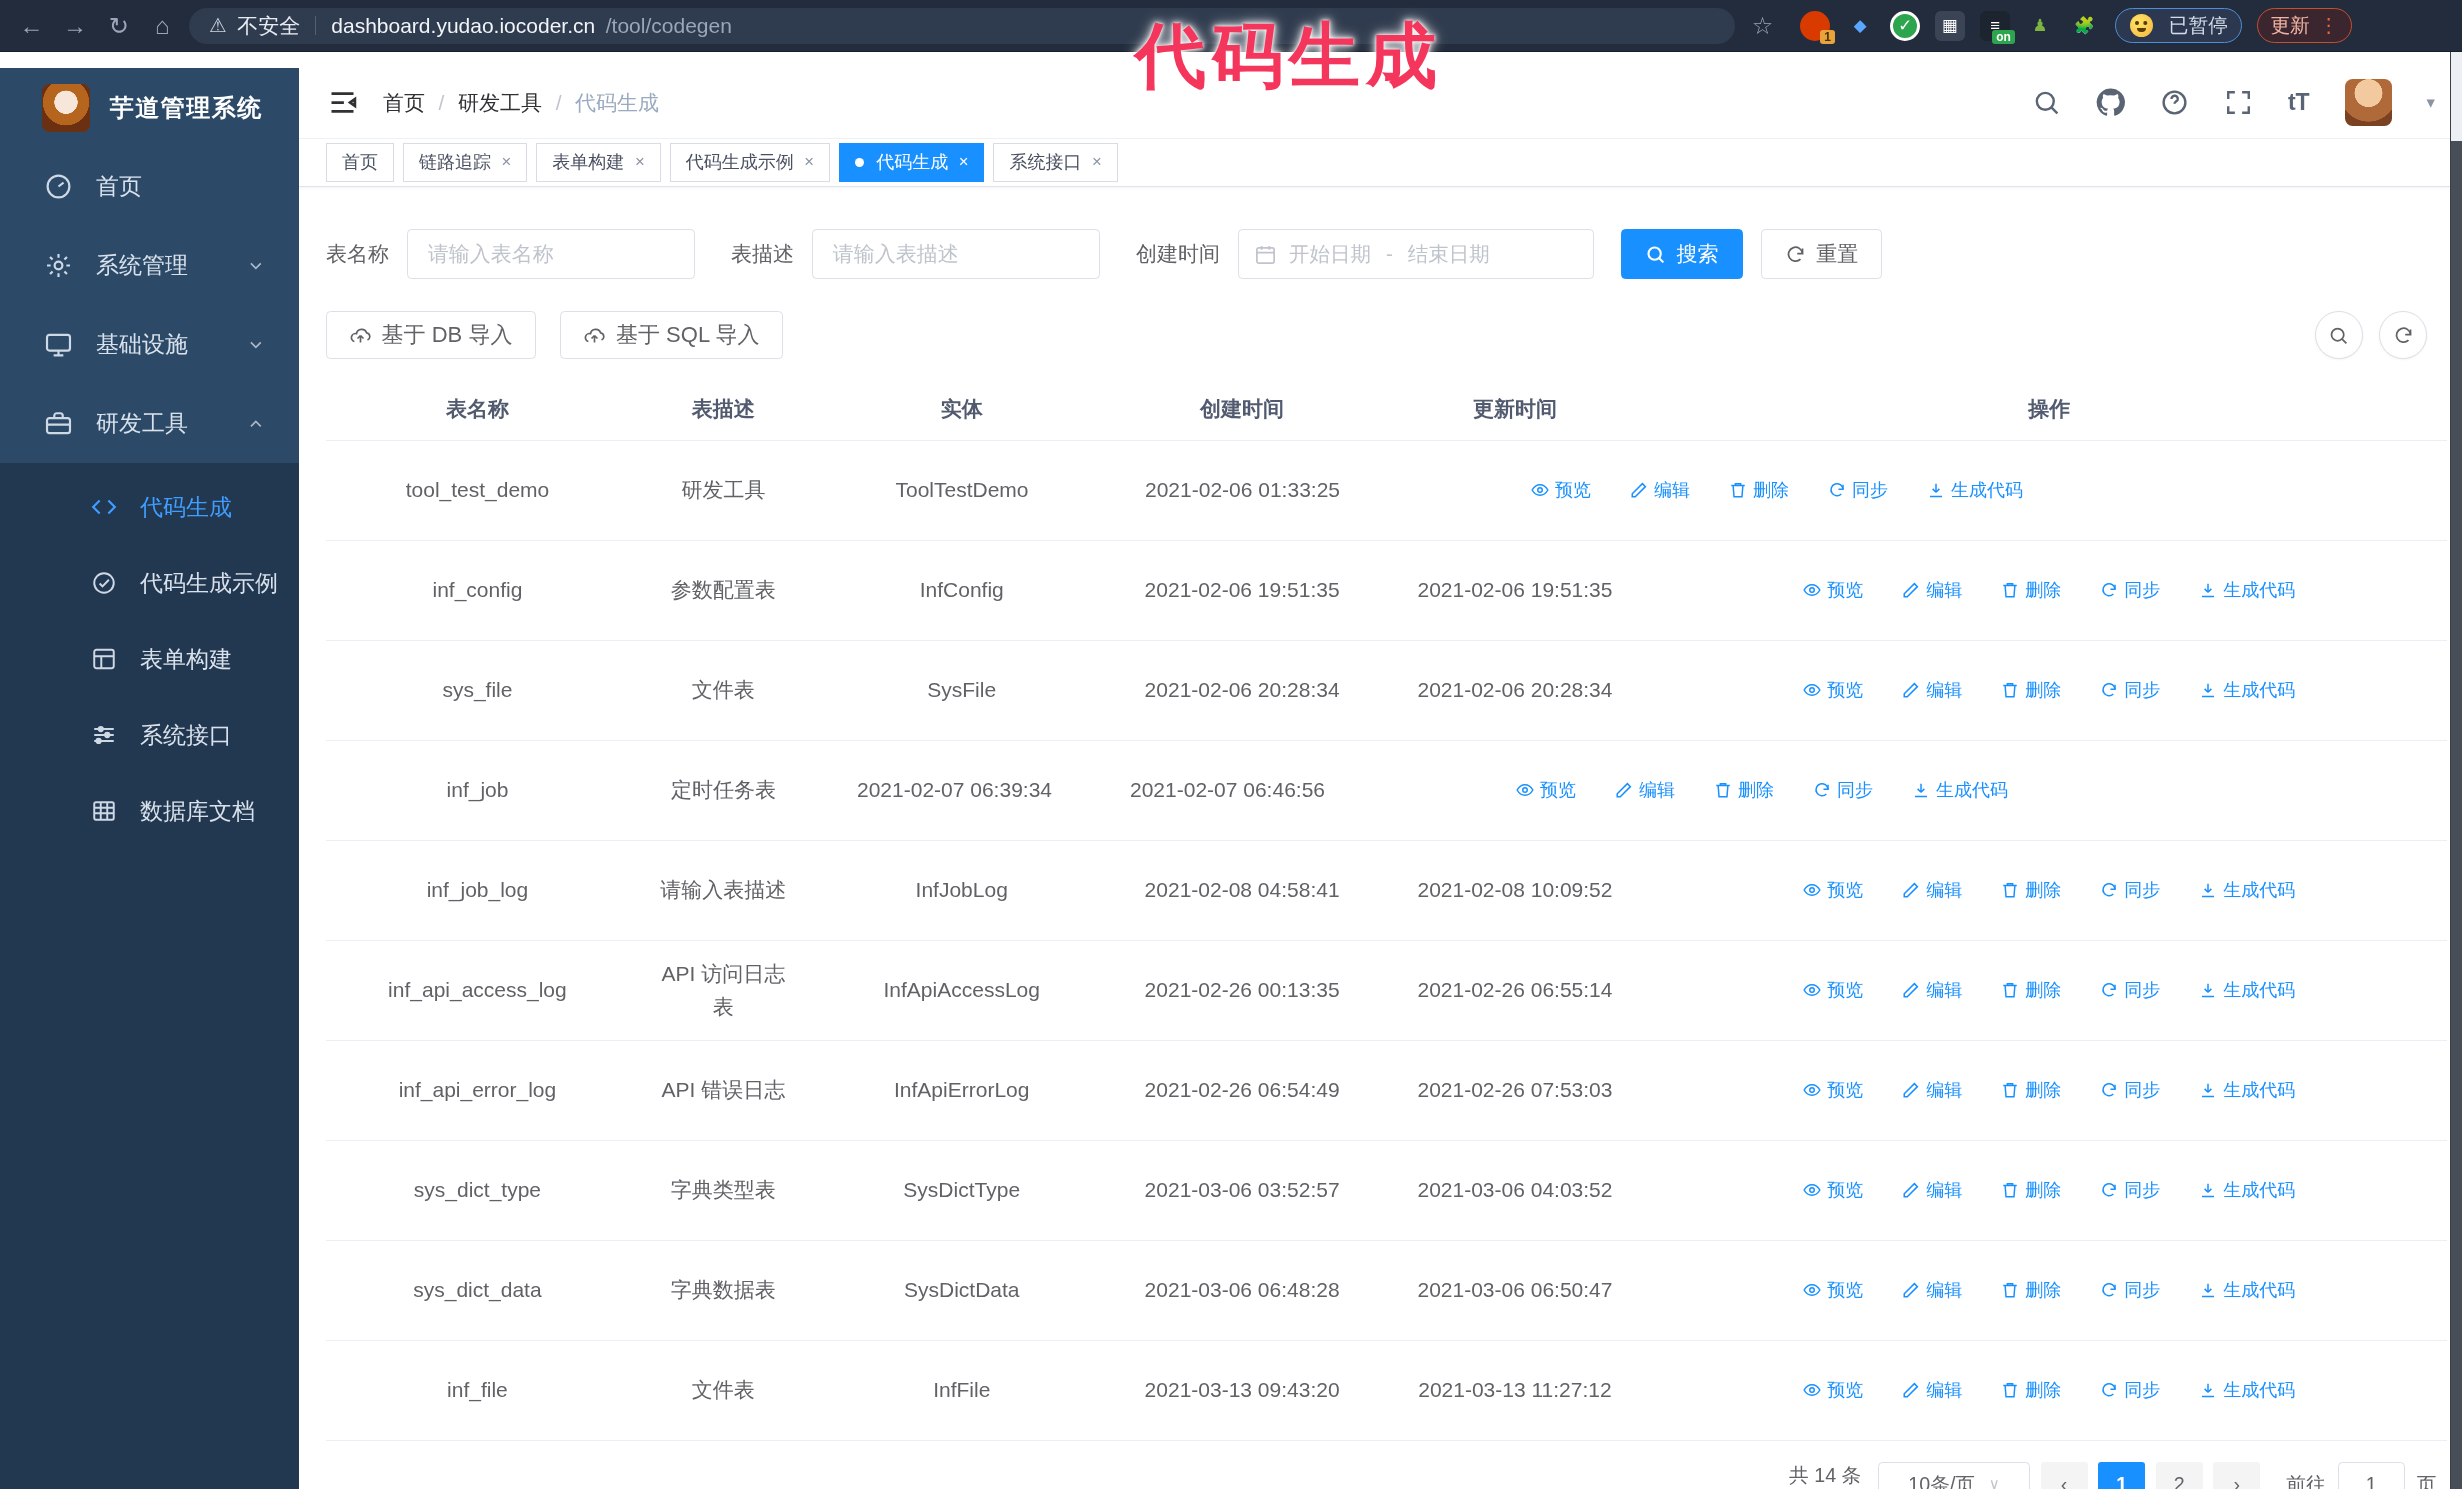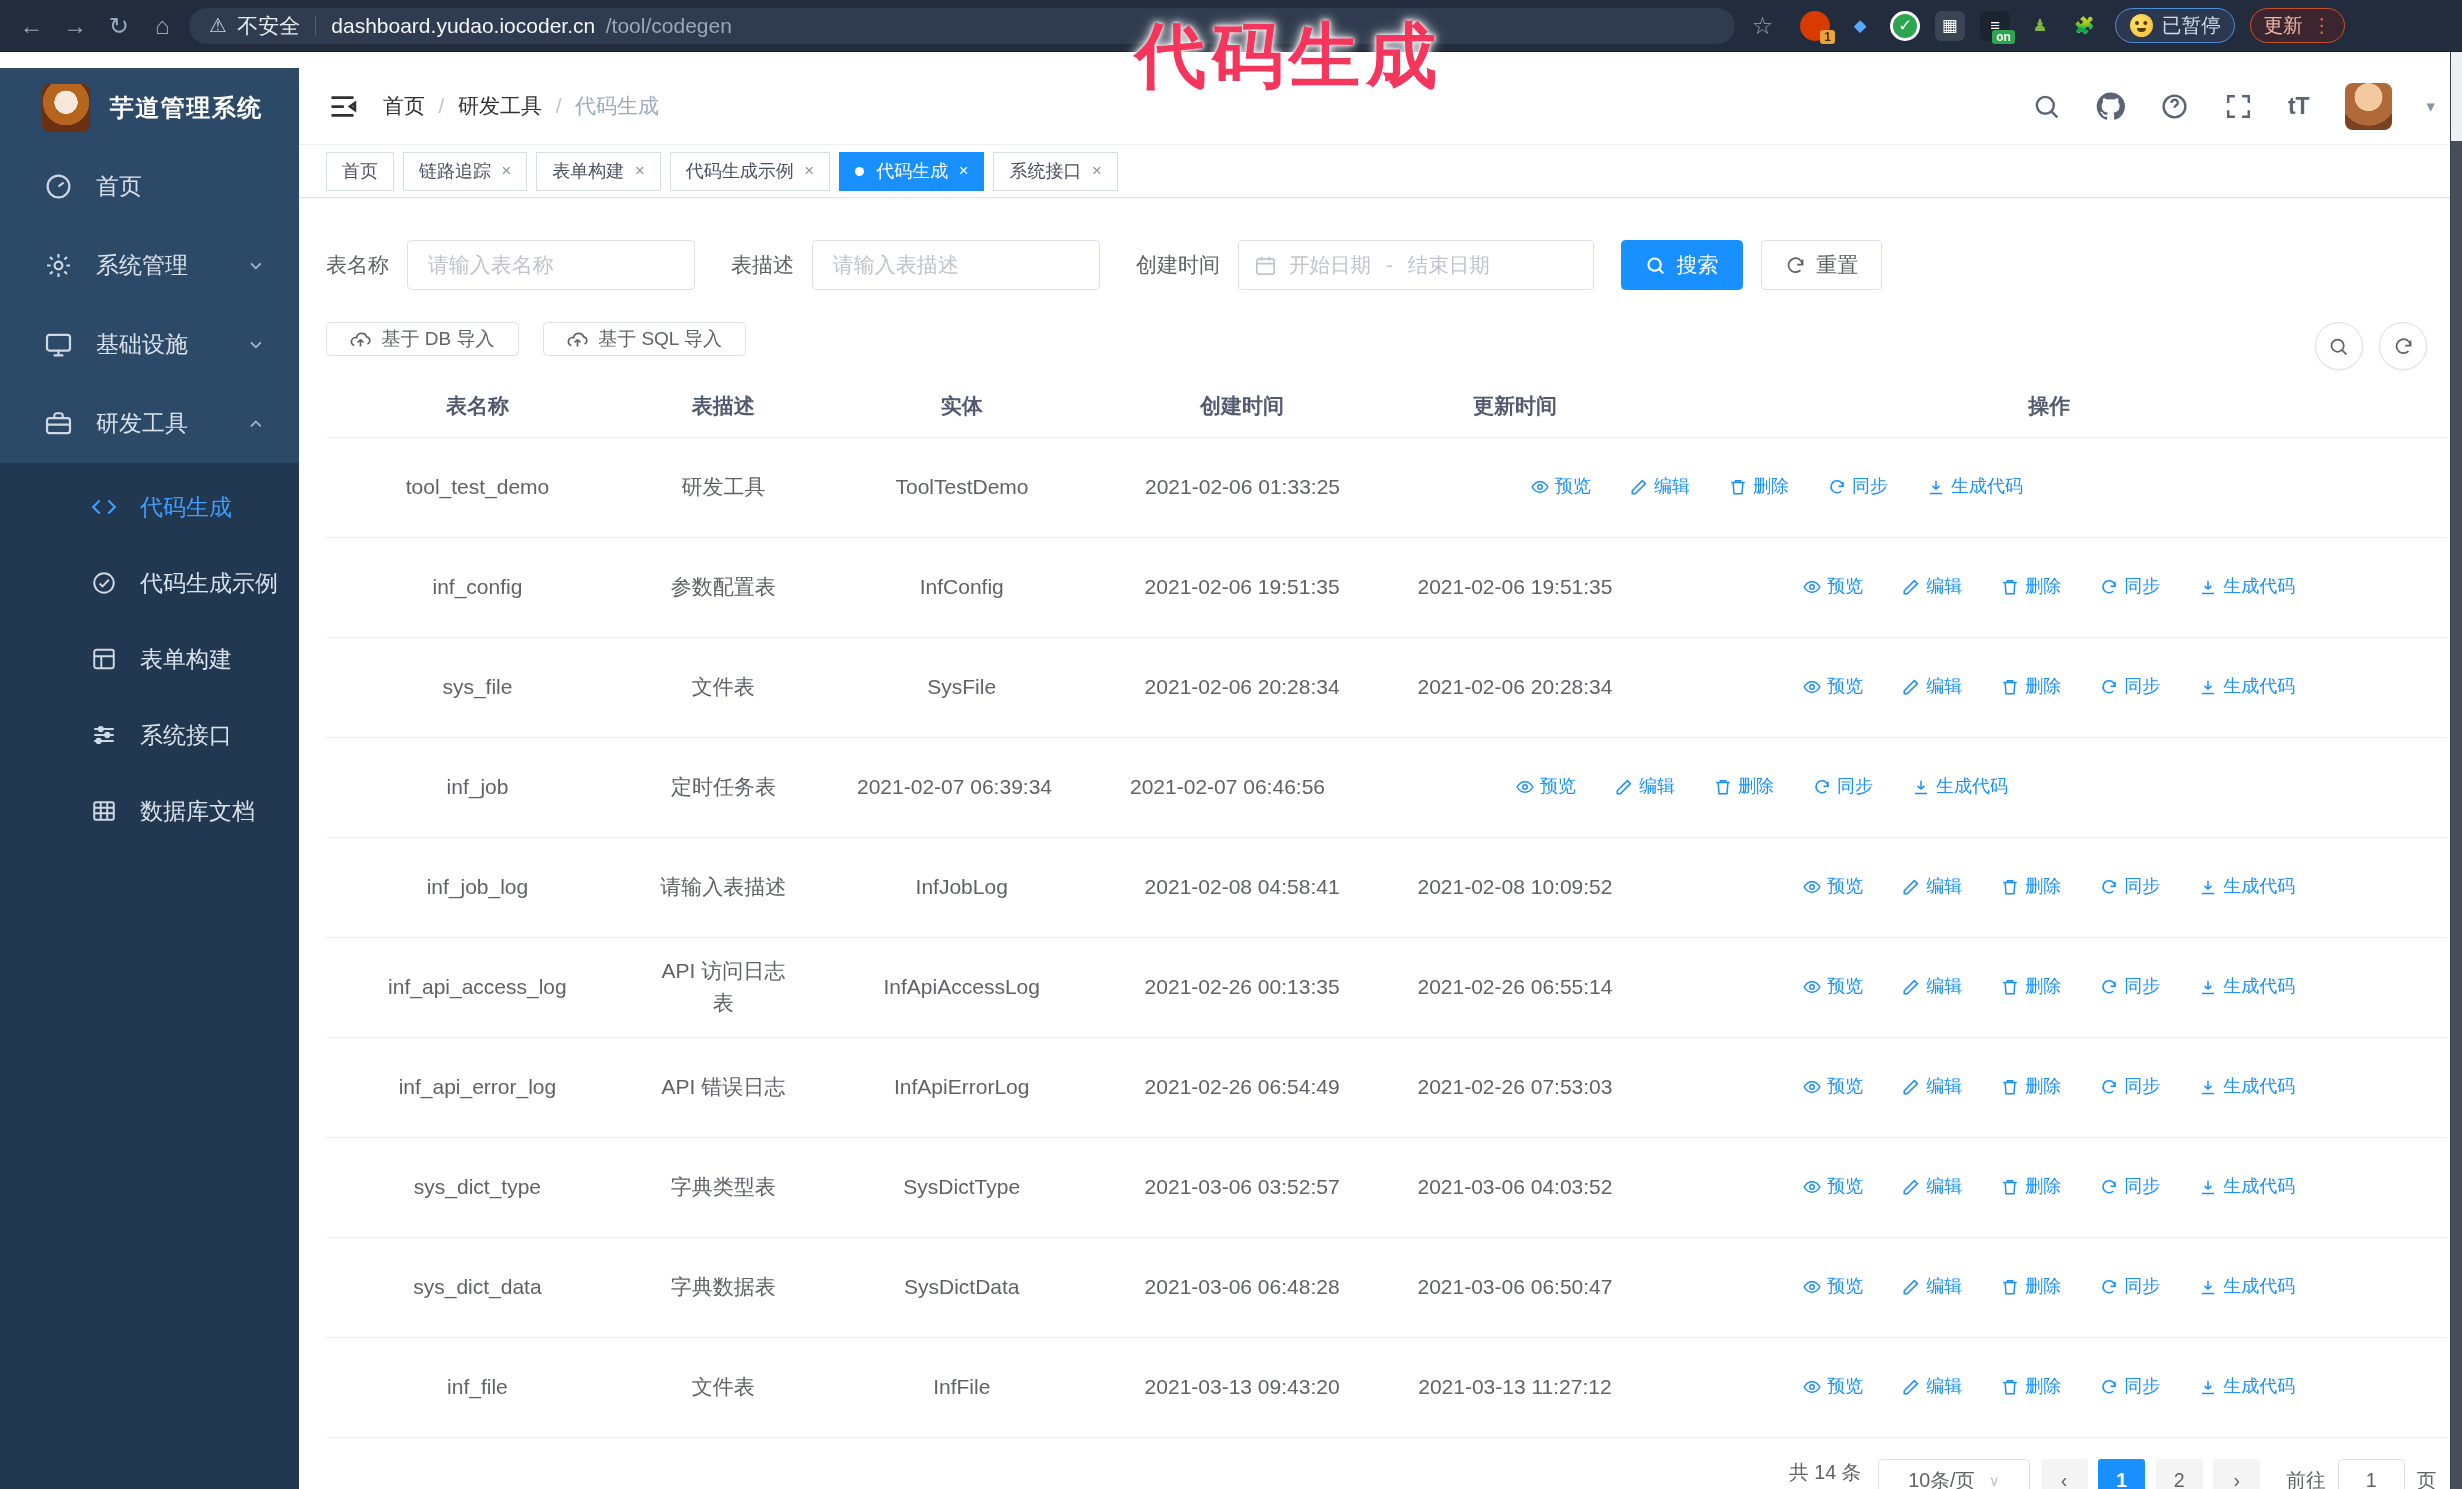--- a/index.html
+++ b/index.html
@@ -16,21 +16,21 @@
   .warn-ico{color:#cfd6e0;font-size:19.7px}
   .url-divider{width:0.8px;height:19.7px;background:#55616f;margin:0 4.5px}
   .url-host{color:#f1f4f8}
   .url-path{color:#9aa7b8}
   .chrome-right{display:flex;align-items:center;gap:15px;margin-left:10.6px}
   .ext{width:30px;height:30px;border-radius:6px;display:flex;align-items:center;justify-content:center;
     font-size:16.7px;position:relative;color:#fff}
   .ext .badge{position:absolute;right:-4.5px;bottom:-3px;background:#e8a33d;color:#4a3000;font-size:12px;
     padding:0 3.8px;border-radius:3px;font-weight:700}
   .ext .badge.on{background:#2da44e;color:#fff}
-  .pill-paused{display:flex;align-items:center;gap:9px;height:35px;padding:0 13.6px;border:1.5px solid #4d8fd6;
+  .pill-paused{display:flex;align-items:center;gap:16px;height:35px;padding:0 13.6px;border:1.5px solid #4d8fd6;
     border-radius:18px;background:#2b3850;color:#d4dce8;font-size:19.7px}
   .face{width:23px;height:23px;border-radius:50%;background:radial-gradient(circle at 35% 35%,#ffe469,#f4b73c);
     position:relative}
   .face:before{content:"";position:absolute;left:5.3px;top:6.8px;width:3.8px;height:3.8px;border-radius:50%;
     background:#5a3b00;box-shadow:8.3px 0 0 #5a3b00}
   .face:after{content:"";position:absolute;left:6.8px;top:13.6px;width:9px;height:4.5px;border-radius:0 0 7.6px 7.6px;
     background:#5a3b00}
   .pill-update{display:flex;align-items:center;gap:9px;height:35px;padding:0 12px;border:1.5px solid #c4502c;
     border-radius:18px;background:#3b2630;color:#f2b4a2;font-size:19.7px}
   .pill-update .dots{color:#e06a3f;font-size:19.7px;letter-spacing:0.8px}
@@ -86,21 +86,21 @@
     align-items:center;padding:0 15px;gap:12px;color:#bfc4cc;font-size:20.5px;cursor:pointer}
   .date-range .cal{width:23px;height:23px;color:#c0c4cc;flex:0 0 23px}
   .date-range .dsep{color:#bfc4cc;margin:0 3px}
   .btn{height:50px;display:inline-flex;align-items:center;gap:10.6px;padding:0 23px;border-radius:4.5px;
     font-size:21px;cursor:pointer;border:0.8px solid #dcdfe6;background:#fff;color:#606266}
   .btn .bico{width:21px;height:21px;flex:0 0 21px}
   .btn.primary{background:#1890ff;border-color:#1890ff;color:#fff;margin-left:27px}
   .btn.reset{margin-left:18px}
 
   .tool-row{margin-top:32px;display:flex;align-items:center;position:relative}
-  .tool-row .btn{height:34px;font-size:19px}
+  .tool-row .btn{height:48px;font-size:22px}
   .tool-row .btn + .btn{margin-left:24px}
   .round-btns{position:absolute;right:19.7px;top:0;display:flex;gap:16.7px}
   .rbtn{width:48px;height:48px;border-radius:50%;border:0.8px solid #dcdfe6;background:#fff;display:flex;
     align-items:center;justify-content:center;color:#606266;cursor:pointer;box-shadow:0 0.8px 2.3px rgba(0,0,0,.06)}
   .rbtn .bico{width:21px;height:21px}
 
   .table{margin-top:19.7px;width:2121px}
   .thead{display:flex;align-items:center;height:62px;border-bottom:0.8px solid #ebeef5;
     color:#515a6e;font-size:21px;font-weight:700}
   .trow{display:flex;align-items:center;min-height:100px;border-bottom:0.8px solid #ebeef5;

